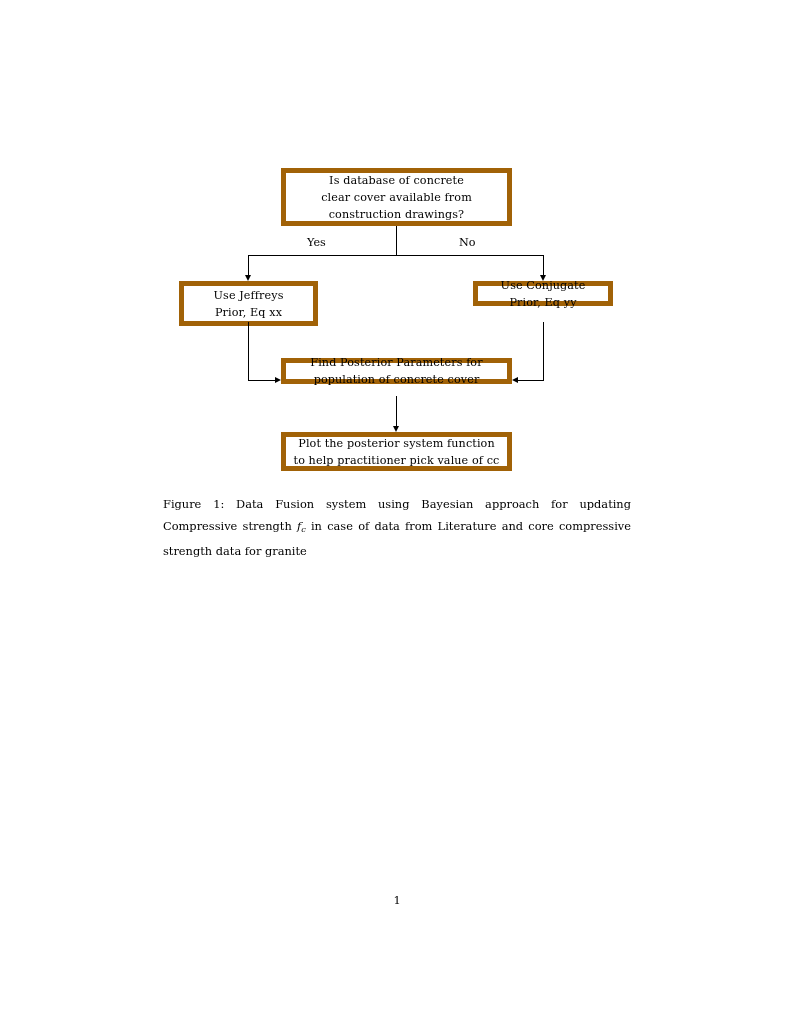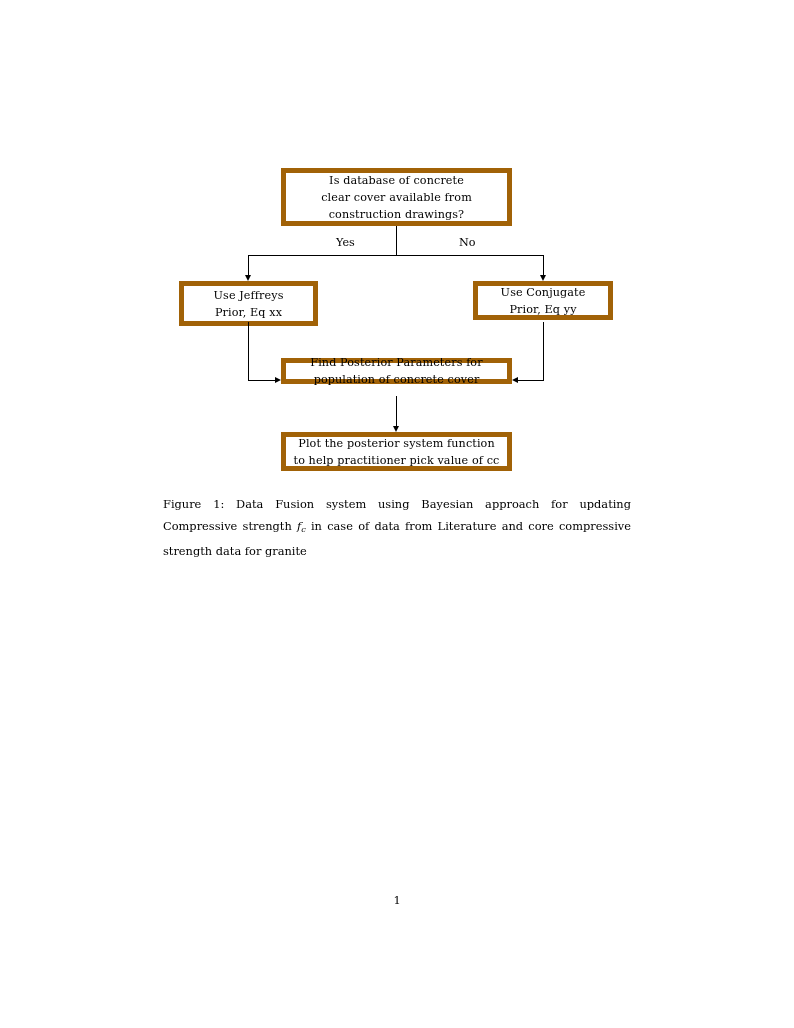--- a/index.html
+++ b/index.html
@@ -41,21 +41,21 @@
     letter-spacing: 0.1px;
   }
   .node .line {
     display: block;
     white-space: nowrap;
   }
 
   
   #node-question      { left: 281px; top: 168px; width: 231px; height: 58px; }
   #node-jeffreys      { left: 179px; top: 281px; width: 139px; height: 45px; }
-  #node-conjugate     { left: 473px; top: 281px; width: 140px; height: 39px; }
+  #node-conjugate     { left: 473px; top: 281px; width: 140px; height: 25px; }
   #node-posterior     { left: 281px; top: 358px; width: 231px; height: 26px; }
   #node-plot          { left: 281px; top: 432px; width: 231px; height: 39px; }
 
   
   .edge {
     position: absolute;
     background: #000000;
   }
   .edge.v { width: 1px; }
   .edge.h { height: 1px; }
@@ -134,21 +134,21 @@
   <div class="edge v" style="left:396px; top:226px; height:29px;"></div>
 
   <div class="edge h" style="left:248px; top:255px; width:296px;"></div>
 
   <div class="edge v" style="left:248px; top:255px; height:20px;"></div>
   <div class="arrowhead down" style="left:245px; top:275px;"></div>
 
   <div class="edge v" style="left:543px; top:255px; height:20px;"></div>
   <div class="arrowhead down" style="left:540px; top:275px;"></div>
 
-  <span class="branch-label" style="left:307px; top:236px;margin-left:29px;">Yes</span>
+  <span class="branch-label" style="left:307px; top:236px;">Yes</span>
   <span class="branch-label" style="left:459px; top:236px;">No</span>
 
   <div class="node" id="node-jeffreys">
     <span class="line">Use Jeffreys</span>
     <span class="line">Prior, Eq xx</span>
   </div>
 
   <div class="node" id="node-conjugate">
     <span class="line">Use Conjugate</span>
     <span class="line">Prior, Eq yy</span>

